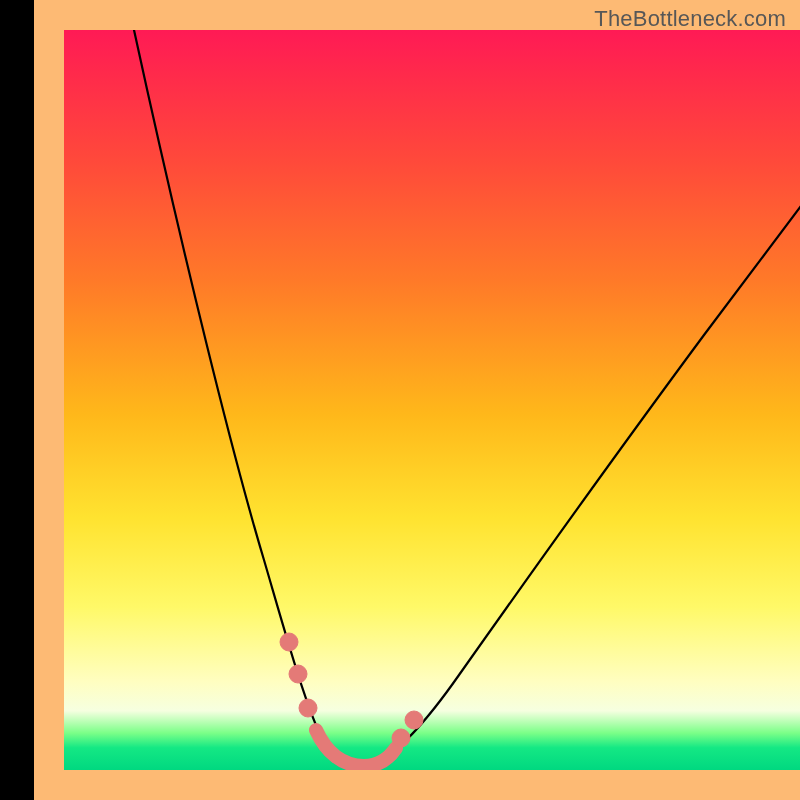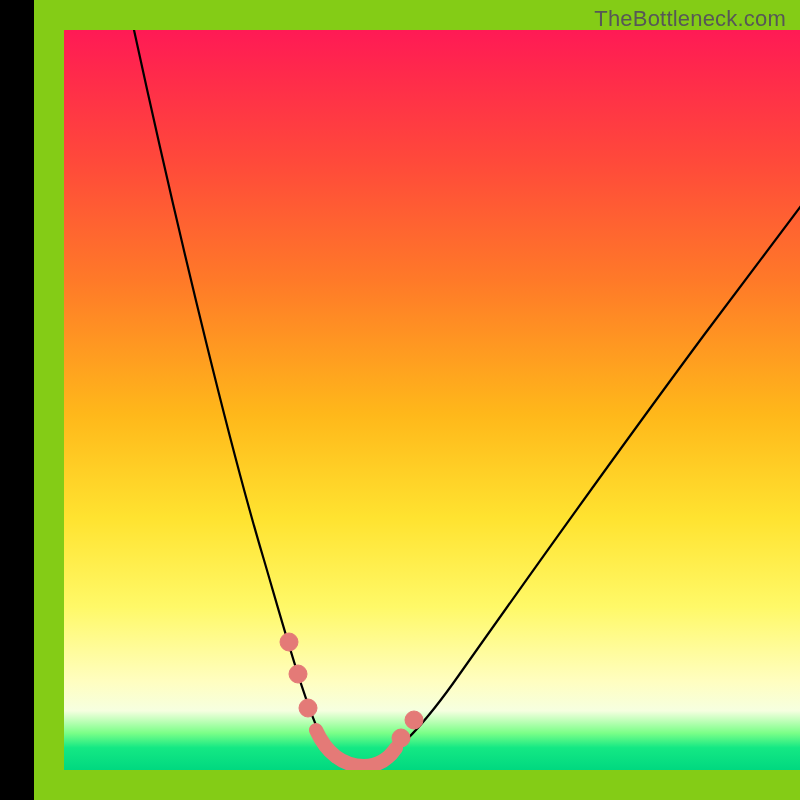--- a/index.html
+++ b/index.html
@@ -7,21 +7,21 @@
     padding: 0;
     width: 800px;
     height: 800px;
     background: #000;
     font-family: Arial, Helvetica, sans-serif;
     overflow: hidden;
   }
   .frame {
     position: absolute;
     inset: 0;
-    background: #84cc16;
+    background: #fdba74;
     margin-left: 34px;
   }
   .plot-area {
     position: absolute;
     left: 30px;
     top: 30px;
     width: 740px;
     height: 740px;
     overflow: hidden;
   }

